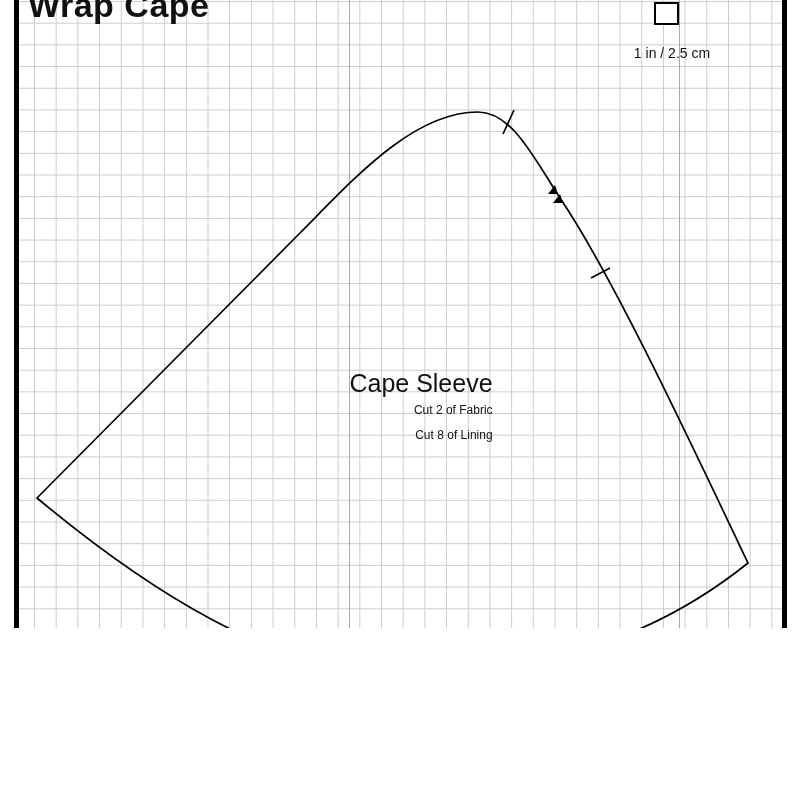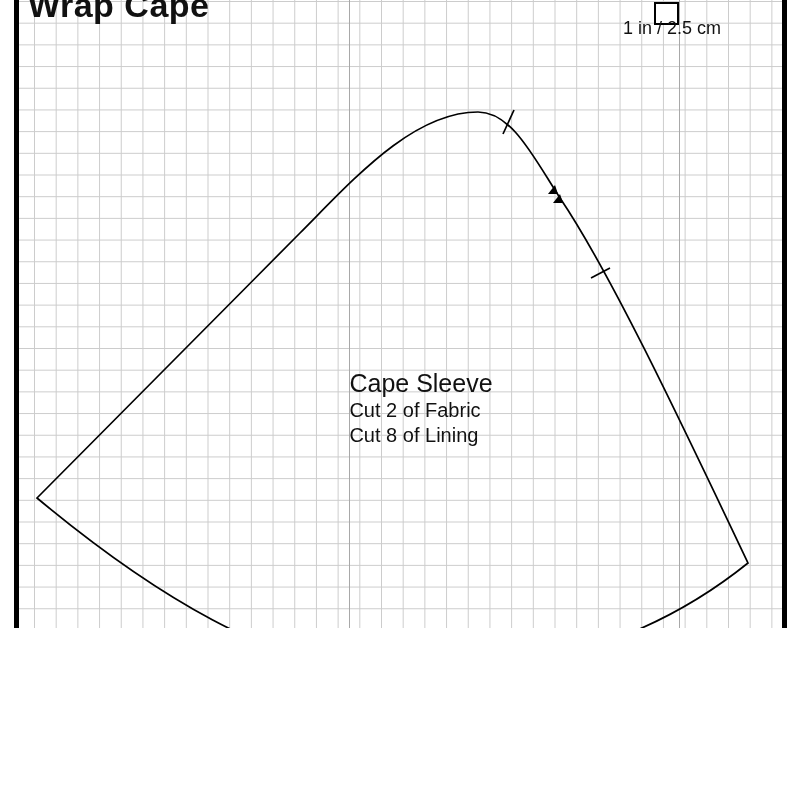--- a/index.html
+++ b/index.html
@@ -75,39 +75,39 @@
     left: 654px;
     top: 2px;
     width: 21px;
     height: 19px;
     border: 2px solid #000000;
     background: #ffffff;
   }
   .scale-label {
     position: absolute;
     left: 672px;
-    top: 18px;
+    top: 45px;
     transform: translateX(-50%);
-    font-size: 18px;
+    font-size: 14px;
     white-space: nowrap;
   }
   .piece-label {
     position: absolute;
     left: 421px;
     top: 369px;
     transform: translateX(-50%);
-    text-align: left;
+    text-align: right;
     white-space: nowrap;
   }
   .piece-name {
     font-size: 25px;
     line-height: 29px;
   }
   .piece-cut {
-    font-size: 20px;
+    font-size: 12px;
     line-height: 25px;
   }
 </style>
 </head>
 <body>
 
 <div class="stage">
 
   <div class="sheet"></div>
 

